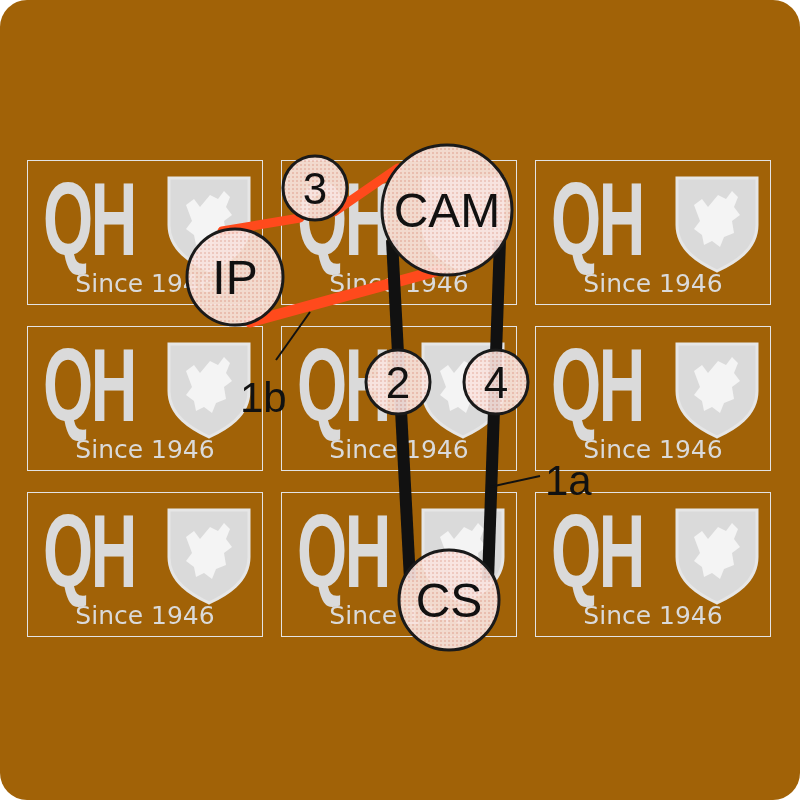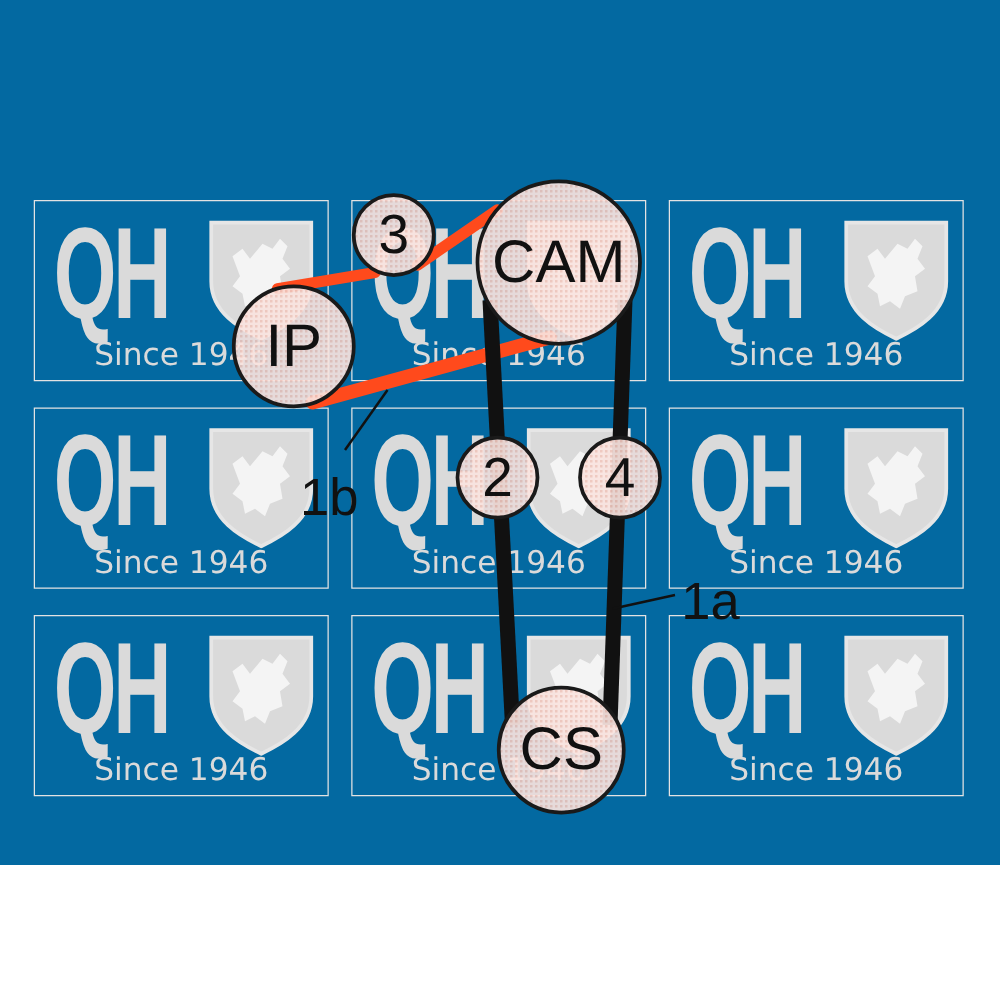--- a/index.html
+++ b/index.html
@@ -1,16 +1,16 @@
 <!DOCTYPE html>
 <html><head>
 <meta charset="utf-8">
 <style>
   html, body { margin: 0; padding: 0; background: #ffffff; }
-  #canvas { position: relative; width: 800px; height: 692px; overflow: hidden; background: #0369a1; font-family: "Liberation Sans", sans-serif; }
+  #canvas { position: relative; width: 800px; height: 800px; overflow: hidden; background: #a16207; font-family: "Liberation Sans", sans-serif; border-radius: 27px; }
   .wm-tile { position: absolute; width: 236px; height: 145px; border: 1.5px solid #e3e3e3; box-sizing: border-box; }
   .wm-q { position: absolute; left: 15px; top: 12px; font-family: "Liberation Sans", sans-serif; font-weight: bold; font-size: 104px; line-height: 92px; color: #dadada; letter-spacing: -4px; transform: scaleX(0.62); transform-origin: left top; }
   .wm-shield { position: absolute; left: 138px; top: 14px; width: 86px; height: 98px; }
   .wm-since { position: absolute; left: 0; width: 100%; bottom: 6px; text-align: center; font-family: "DejaVu Sans", sans-serif; font-size: 25px; color: #dadada; }
   svg.diagram { position: absolute; left: 0; top: 0; }
   .lbl { font-family: "Liberation Sans", sans-serif; fill: #111111; }
 </style>
 </head>
 <body>
 

